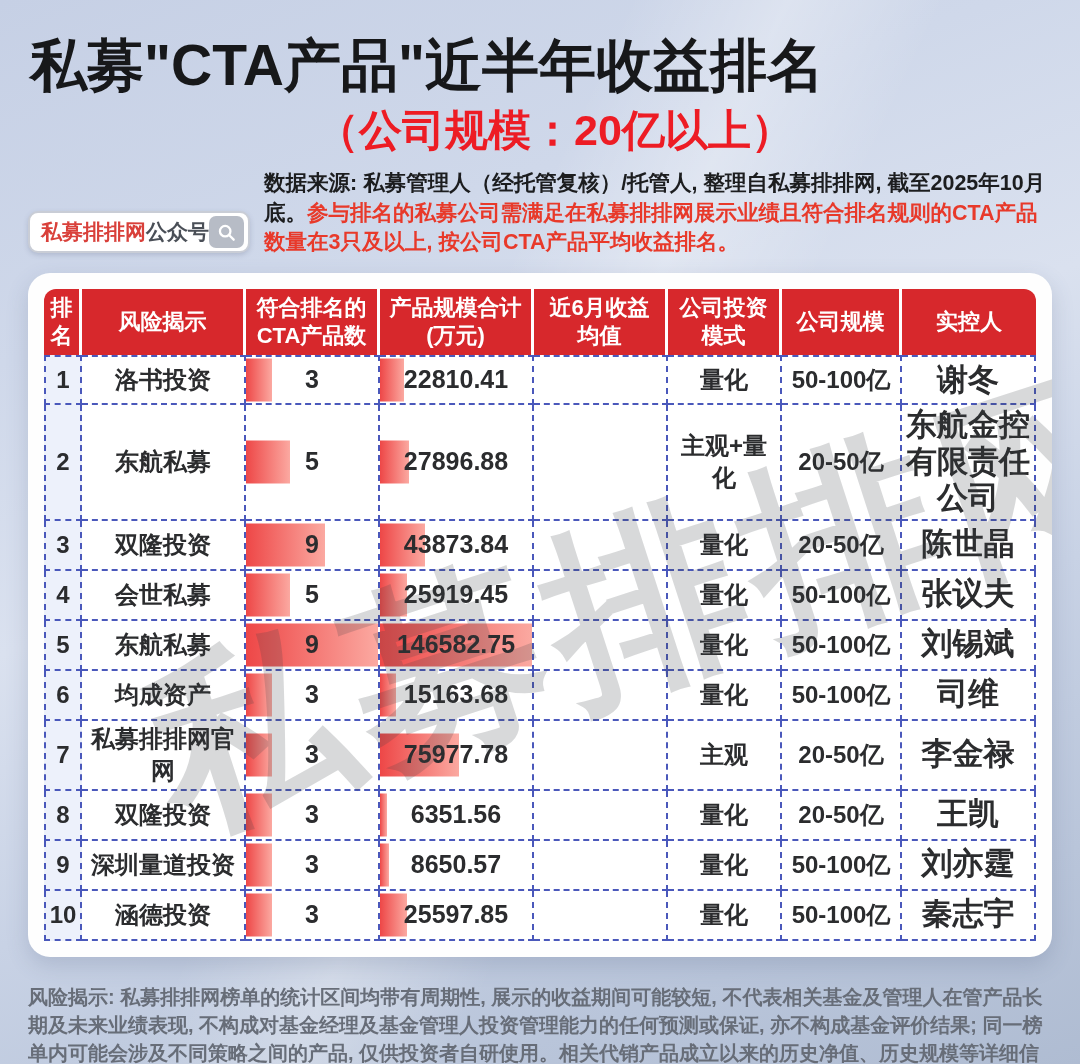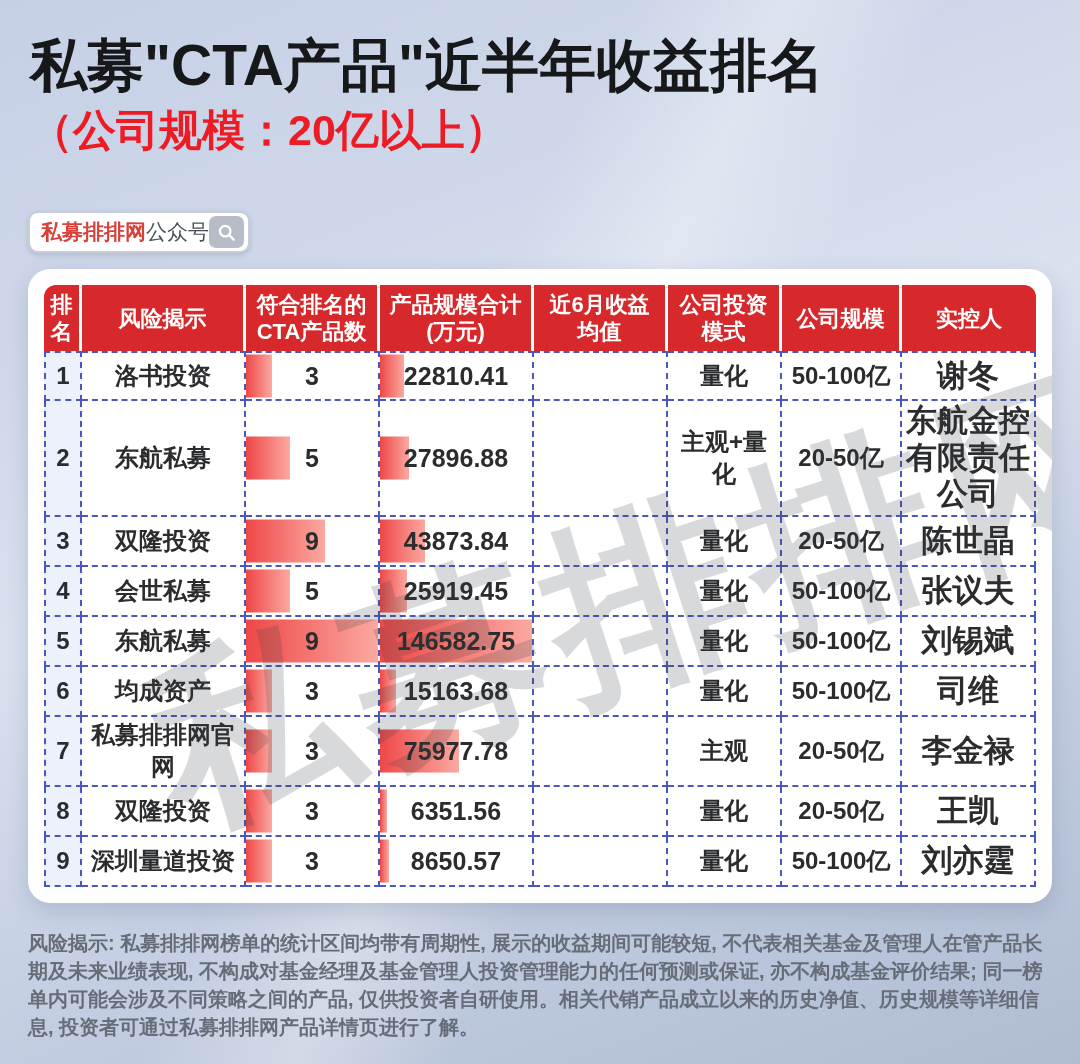--- a/index.html
+++ b/index.html
@@ -3,28 +3,28 @@
 <meta charset="utf-8">
 <style>
   html,body{margin:0;padding:0;width:1080px;height:1064px;overflow:hidden;}
   body{
     font-family:"Liberation Sans","DejaVu Sans",sans-serif;
     background:
       linear-gradient(115deg, rgba(255,255,255,0) 40%, rgba(255,255,255,0.32) 50%, rgba(255,255,255,0) 60%),
       linear-gradient(160deg,#c6d0e5 0%,#cfd8ea 25%,#dae1ef 45%,#c8d2e5 65%,#b9c5da 85%,#afbcd2 100%);
   }
   .title{margin:36px 0 0 30px;font-size:57px;font-weight:900;color:#17181a;line-height:1.05;letter-spacing:0;}
-  .subtitle{margin:10px 0 0 30px;font-size:43px;font-weight:900;color:var(--accent-red,#ed1c24);line-height:1.15;}
+  .subtitle{margin:10px 0 0 30px;font-size:43px;font-weight:900;color:var(--accent-red,#ed1c24);line-height:1.15;text-align:center;}
 
   .info-row{display:flex;align-items:flex-start;padding:0 28px;margin-top:14px;gap:14px;}
   .search-pill{margin-top:42px;width:222px;height:42px;background:#fff;border:2px solid #c9cdd6;border-radius:10px;
     display:flex;align-items:center;padding:0 4px 0 11px;box-sizing:border-box;flex:0 0 auto;
     box-shadow:0 2px 5px rgba(90,100,130,0.25);}
   .search-pill .brand{color:var(--search-brand-red,#d9403a);font-size:21px;font-weight:700;white-space:nowrap;}
-  .search-pill .suffix{color:#4a4f57;font-size:21px;font-weight:400;white-space:nowrap;text-align:right;}
+  .search-pill .suffix{color:#4a4f57;font-size:21px;font-weight:700;white-space:nowrap;text-align:right;}
   .search-btn{margin-left:auto;width:38px;height:32px;background:#b7bcc6;border-radius:7px;
     display:flex;align-items:center;justify-content:center;cursor:pointer;}
   .source{flex:1;max-width:792px;margin:0;font-size:21.5px;line-height:1.36;color:#1c1d1f;font-weight:600;}
   .source .red{color:var(--source-red,#e8392a);font-weight:800;}
 
   .card{position:relative;margin:16px 28px 0;background:#fefefe;border-radius:22px;padding:16px;
     box-shadow:0 8px 22px rgba(70,85,120,0.20);overflow:hidden;}
   table{width:992px;border-collapse:separate;border-spacing:0;table-layout:fixed;position:relative;z-index:1;}
   col.c1{width:38px}col.c2{width:164px}col.c3{width:134px}col.c4{width:154px}
   col.c5{width:134px}col.c6{width:114px}col.c7{width:120px}col.c8{width:134px}
@@ -63,20 +63,21 @@
   <div class="search-pill">
     <span class="brand">私募排排网</span>
       <span class="suffix">公众号</span>
     <span class="search-btn">
       <svg viewBox="0 0 24 24" width="21" height="21" aria-hidden="true">
         <circle cx="10.5" cy="10.5" r="6" fill="none" stroke="#ffffff" stroke-width="2.6"></circle>
         <line x1="15.2" y1="15.2" x2="20.2" y2="20.2" stroke="#ffffff" stroke-width="2.6" stroke-linecap="round"></line>
       </svg>
     </span>
   </div>
+  <p class="source"><span>数据来源: 私募管理人（经托管复核）/托管人, 整理自私募排排网, 截至2025年10月底。</span><span class="red">参与排名的私募公司需满足在私募排排网展示业绩且符合排名规则的CTA产品数量在3只及以上, 按公司CTA产品平均收益排名。</span></p>
 </div>
 
 <div class="card">
   <table>
     <colgroup>
       <col class="c1">
         <col class="c2">
         <col class="c3">
         <col class="c4">
       <col class="c5">
@@ -180,20 +181,30 @@
         <tr>
           <td class="c-rank">9</td>
           <td class="c-company">深圳量道投资</td>
           <td class="c-bar"><i class="bar" style="width: 20%;"></i><span>3</span></td>
           <td class="c-bar"><i class="bar" style="width: 5.9%;"></i><span>8650.57</span></td>
           <td class="c-return"></td>
           <td class="c-mode">量化</td>
           <td class="c-size">50-100亿</td>
           <td class="c-owner">刘亦霆</td>
         </tr>
+        <tr>
+          <td class="c-rank">10</td>
+          <td class="c-company">涵德投资</td>
+          <td class="c-bar"><i class="bar" style="width: 20%;"></i><span>3</span></td>
+          <td class="c-bar"><i class="bar" style="width: 17.5%;"></i><span>25597.85</span></td>
+          <td class="c-return"></td>
+          <td class="c-mode">量化</td>
+          <td class="c-size">50-100亿</td>
+          <td class="c-owner">秦志宇</td>
+        </tr>
       </tbody>
   </table>
 
 
   <div class="watermark">私募排排网</div>
 </div>
 
 <p class="disclaimer">风险揭示: 私募排排网榜单的统计区间均带有周期性, 展示的收益期间可能较短, 不代表相关基金及管理人在管产品长期及未来业绩表现, 不构成对基金经理及基金管理人投资管理能力的任何预测或保证, 亦不构成基金评价结果; 同一榜单内可能会涉及不同策略之间的产品, 仅供投资者自研使用。相关代销产品成立以来的历史净值、历史规模等详细信息, 投资者可通过私募排排网产品详情页进行了解。</p>
 
 </body></html>

